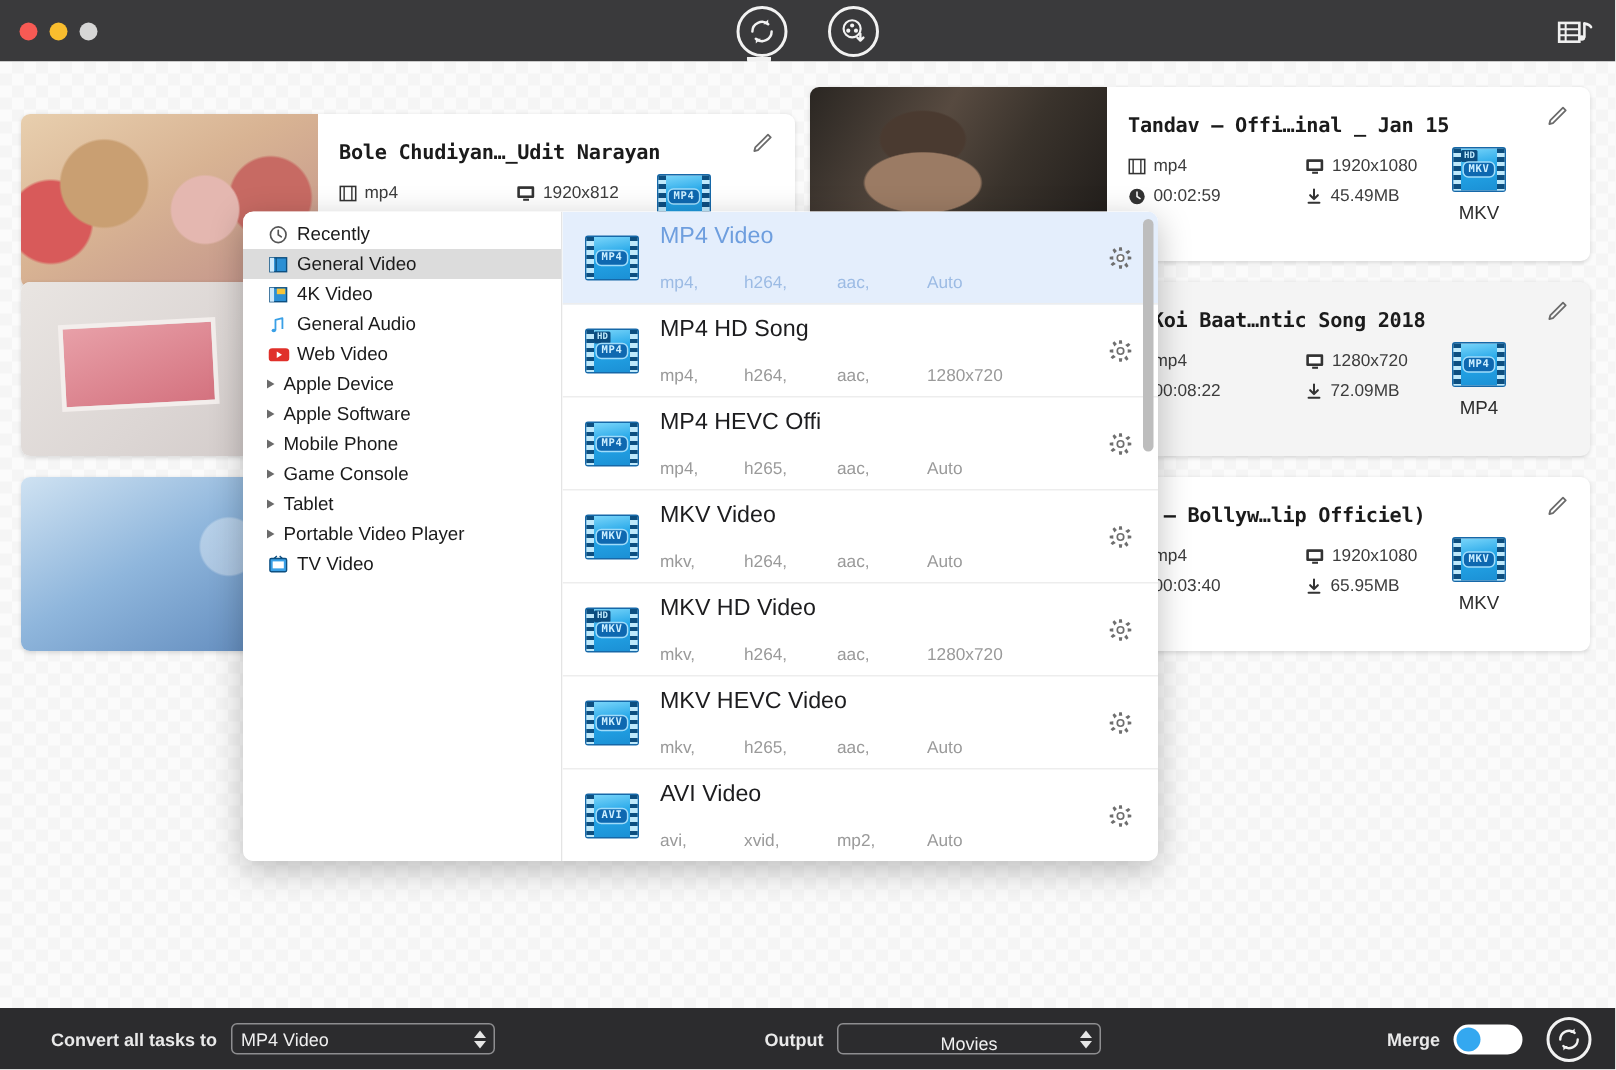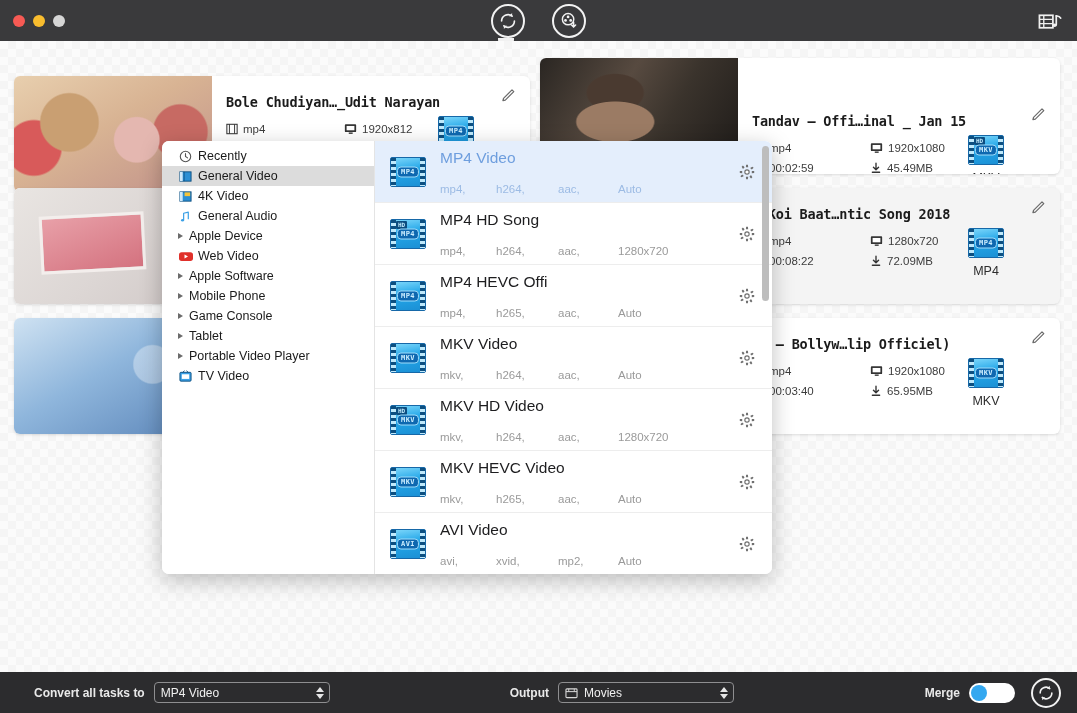--- a/index.html
+++ b/index.html
@@ -328,21 +328,21 @@
             <span class="tag">MP4</span>
           </span>
           <div class="lbl">MP4</div>
         </div>
         <svg class="pencil" viewBox="0 0 16 16">
           <path d="M2.5 12.3 11 3.8l1.8 1.8-8.5 8.5-2.4.6z" fill="none" stroke="#6b6b6b" stroke-width="1.2" stroke-linejoin="round"></path>
         </svg>
       </div>
     </div>
 
-    <div class="card" style="left:540px; top:17px; width:520px; height:116px;align-items:flex-end;">
+    <div class="card" style="left:540px; top:17px; width:520px; height:116px;">
       <div class="card-thumb" style="background:
              radial-gradient(ellipse at 38% 55%, #9b7b64 0 22%, transparent 23%),
              radial-gradient(ellipse at 38% 30%, #4a3a30 0 16%, transparent 17%),
              linear-gradient(120deg,#2a2622 0%,#574a40 38%,#3a332c 62%,#1d1a18 100%);"></div>
       <div class="card-body">
         <div class="card-title">Tandav — Offi…inal _ Jan 15</div>
         <div class="meta">
           <span>
             <svg width="12" height="12" viewBox="0 0 14 14">
               <rect x="1" y="1.5" width="12" height="11" fill="none" stroke="#333" stroke-width="1.2"></rect>
@@ -536,32 +536,32 @@
           <span class="ci">
             <svg width="13" height="13" viewBox="0 0 14 14">
               <path d="M5 11V3.5l5-1.2V10" fill="none" stroke="#3aa0e6" stroke-width="1.3" stroke-linejoin="round"></path>
               <ellipse cx="3.8" cy="11.1" rx="1.6" ry="1.3" fill="#3aa0e6"></ellipse>
             </svg>
           </span>
           <span>General Audio</span>
         </div>
 
         <div class="cat">
-          <span class="arrow"></span>
-          <span>Apple Device</span>
-        </div>
-
-        <div class="cat">
           <span class="ci">
             <svg width="14" height="11" viewBox="0 0 16 11">
               <rect x="0" y="0.5" width="16" height="10" rx="3" fill="#e0302a"></rect>
               <path d="M6.3 3.1 10.3 5.5 6.3 7.9z" fill="#fff"></path>
             </svg>
           </span>
           <span>Web Video</span>
+        </div>
+
+        <div class="cat">
+          <span class="arrow"></span>
+          <span>Apple Device</span>
         </div>
         <div class="cat">
           <span class="arrow"></span>
           <span>Apple Software</span>
         </div>
         <div class="cat">
           <span class="arrow"></span>
           <span>Mobile Phone</span>
         </div>
         <div class="cat">
@@ -783,21 +783,21 @@
     <span class="bb-label">Convert all tasks to</span>
     <div class="combo" style="width:176px;">
       <span>MP4 Video</span>
       <span class="steps">
           <i class="up"></i>
           <i class="dn"></i>
         </span>
     </div>
 
     <span class="bb-out">Output</span>
-    <div class="combo" style="width:170px;">
+    <div class="combo" style="width:170px;flex-direction:column;">
       <svg width="13" height="12" viewBox="0 0 14 13">
         <rect x="1" y="2" width="12" height="9.5" rx="1" fill="none" stroke="#d8d8d8" stroke-width="1.2"></rect>
         <path d="M1 5h12" stroke="#d8d8d8" stroke-width="1.1"></path>
         <path d="M4 2v3M10 2v3" stroke="#d8d8d8" stroke-width="1"></path>
       </svg>
       <span>Movies</span>
       <span class="steps">
           <i class="up"></i>
           <i class="dn"></i>
         </span>

